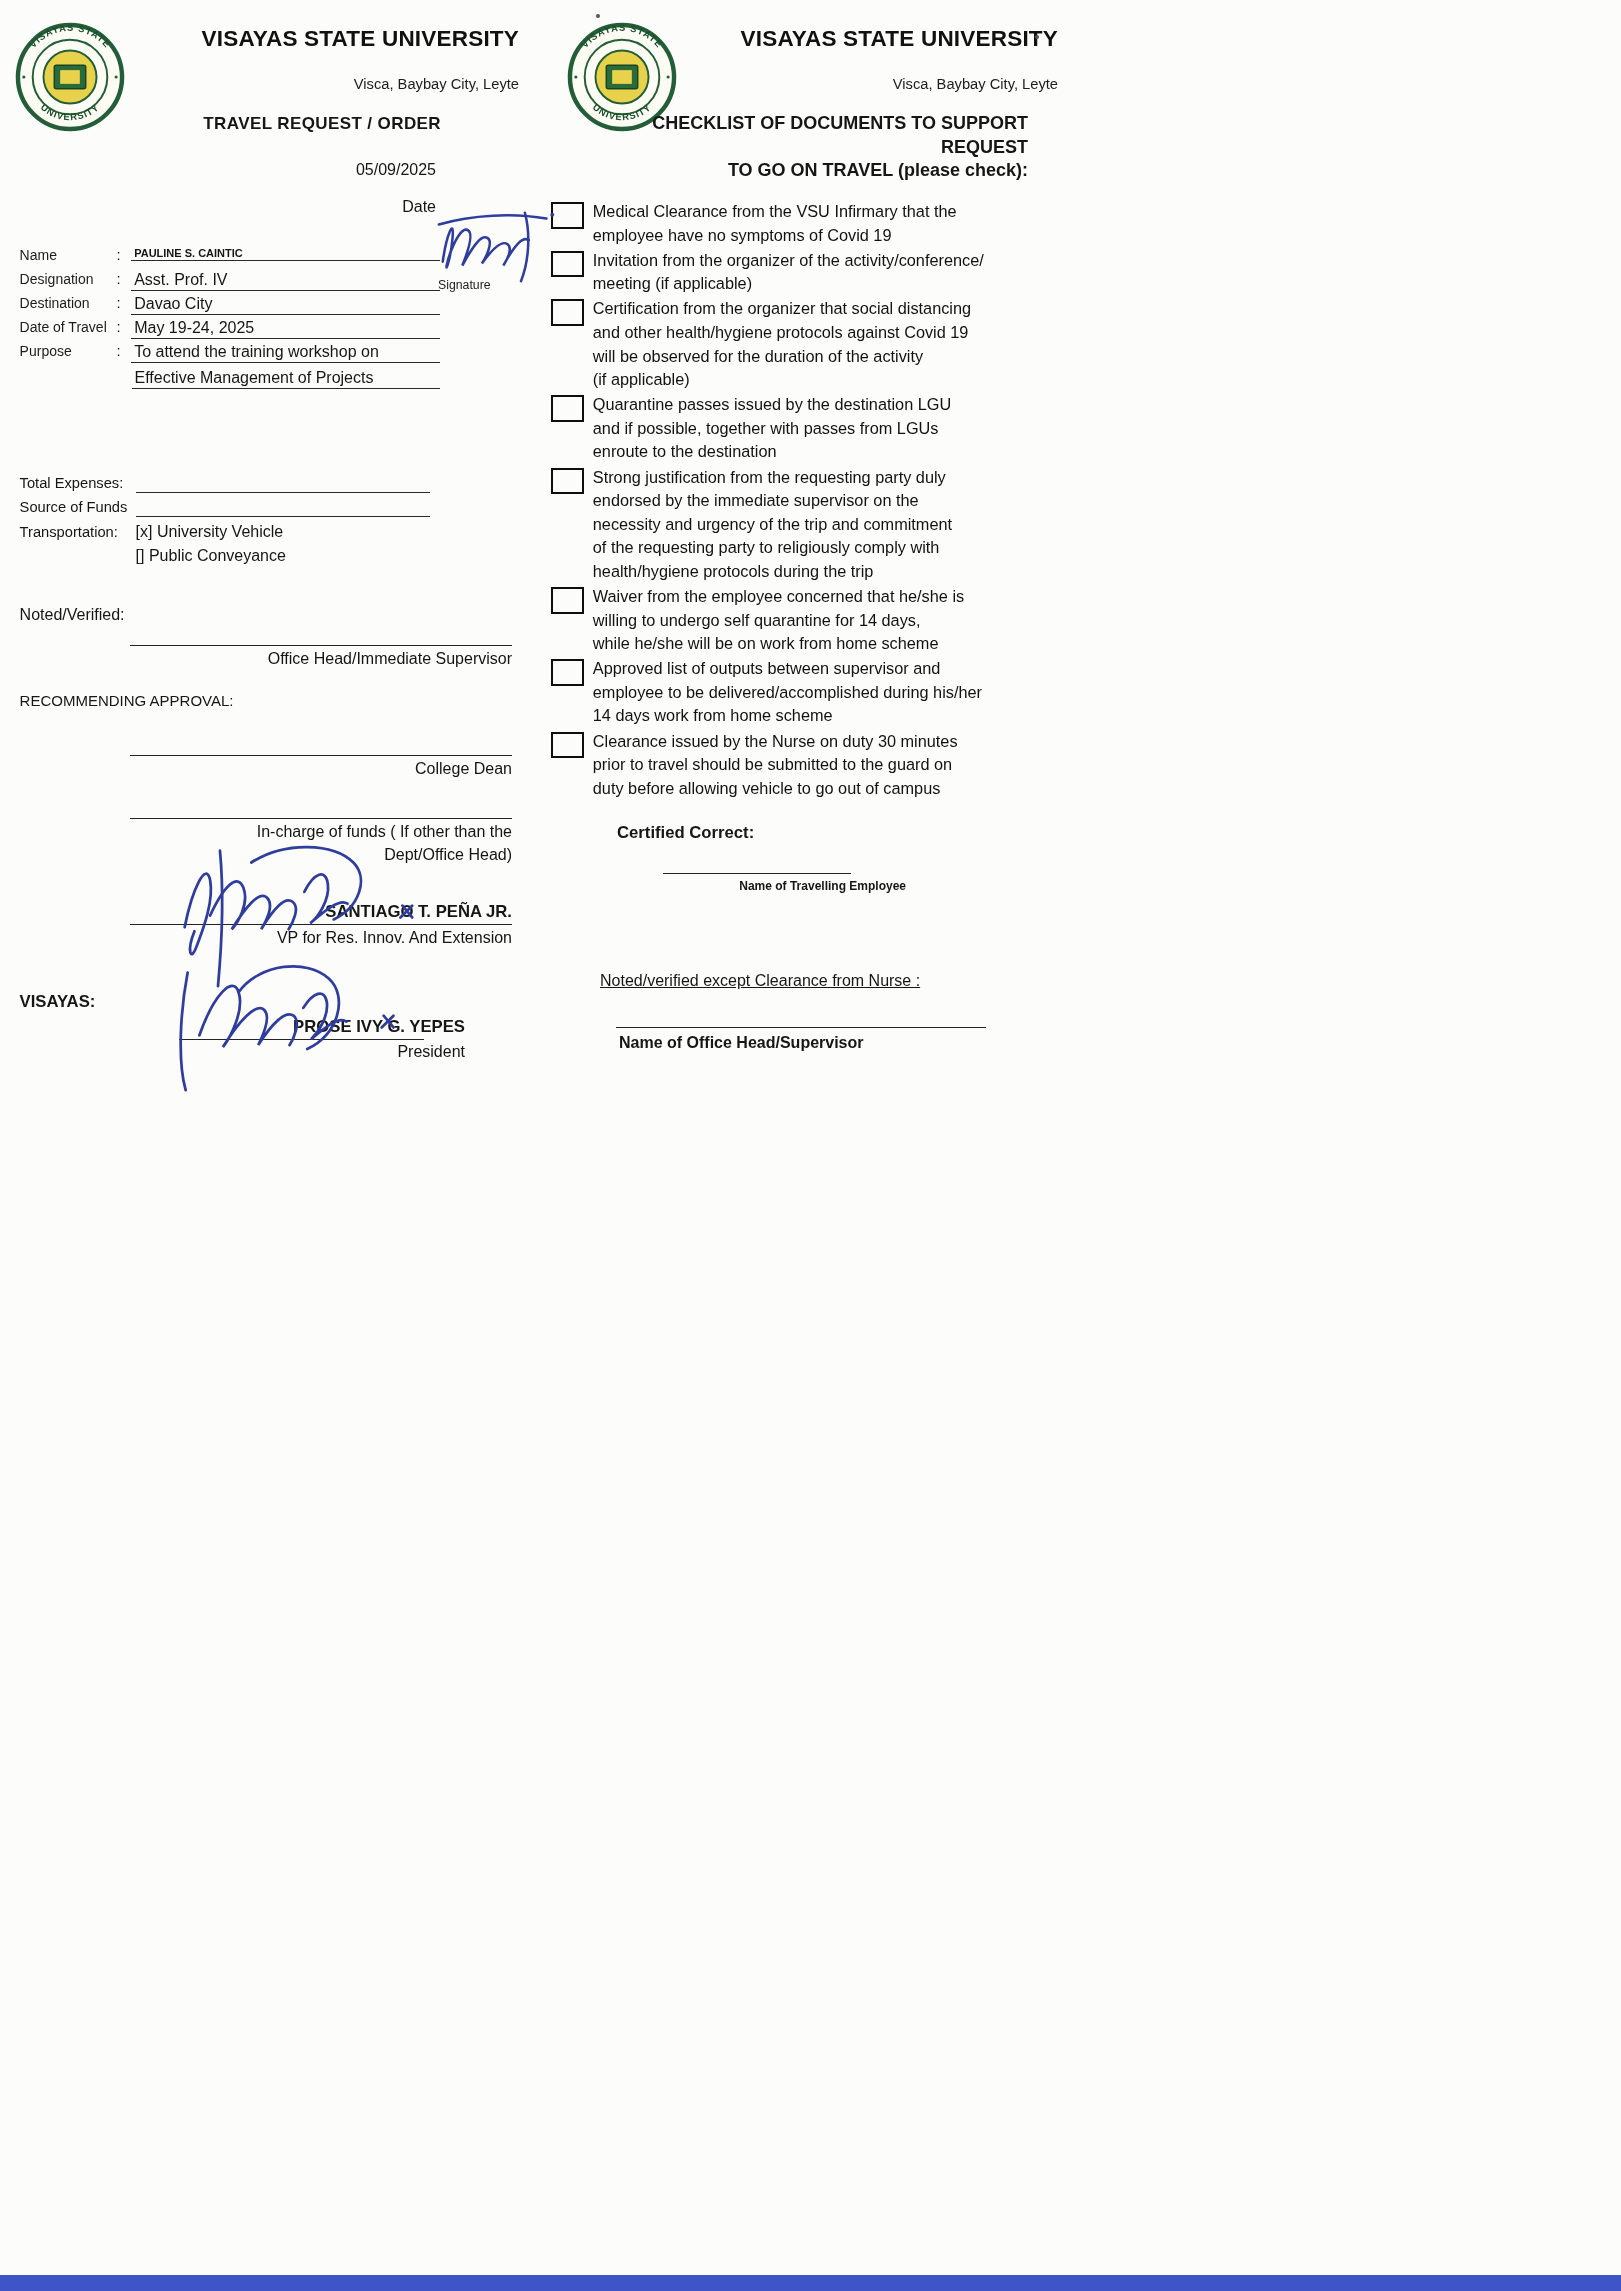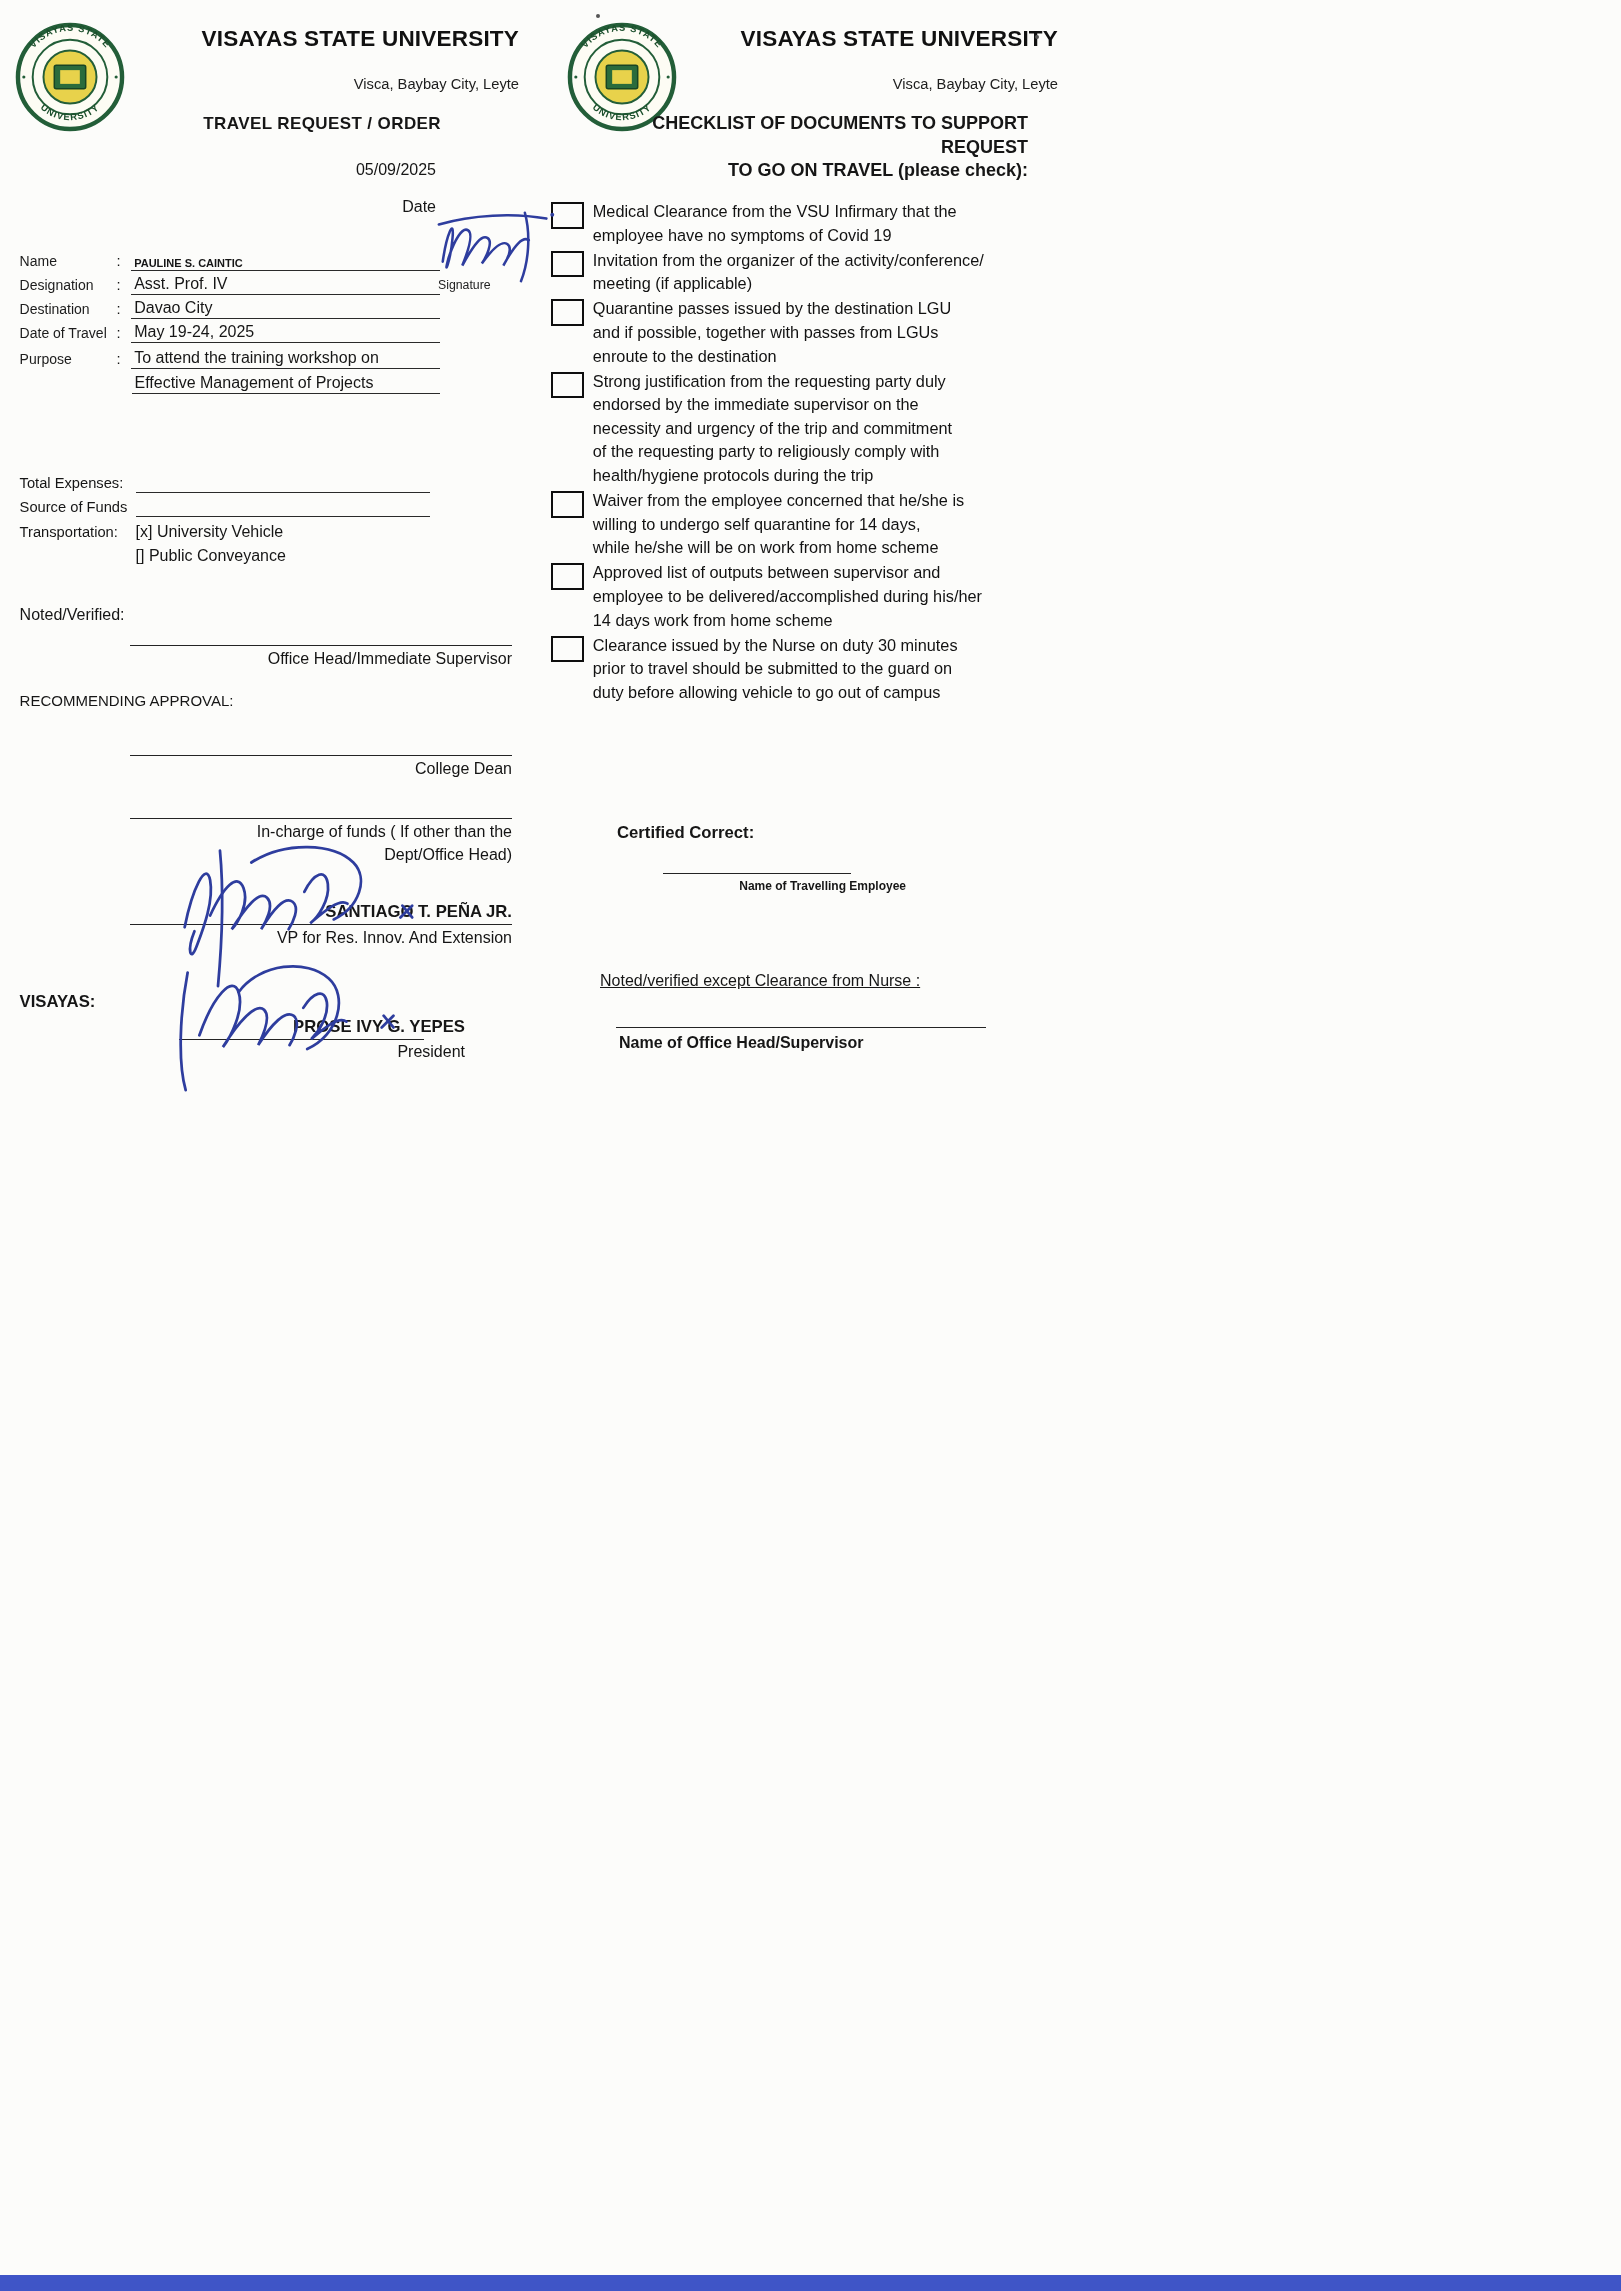--- a/index.html
+++ b/index.html
@@ -16,21 +16,21 @@
   .uni-name{font-size:22.5px;font-weight:bold;letter-spacing:0.2px;color:#111}
   .uni-addr{font-size:14.7px;margin-top:24px;font-weight:normal;color:#1d1d1d}
 
   .form-title{font-size:17px;font-weight:bold;letter-spacing:0.4px}
   .chk-title{font-size:18px;font-weight:bold;line-height:23.5px}
 
   .date-val{font-size:16px}
   .date-lbl{font-size:16px;margin-top:19px}
 
   .fields{position:absolute;left:19.6px;top:247px;width:441px}
-  .frow{display:flex;align-items:flex-end;height:24px}
+  .frow{display:flex;align-items:flex-start;height:24px}
   .flabel{width:97px;font-size:14px;padding-bottom:2px;color:#1c1c1c}
   .fcolon{width:14.7px;font-size:14.7px;padding-bottom:2px}
   .fvalue{width:306px;font-size:16px;border-bottom:1.5px solid #2a2a2a;padding:0 0 1px 2.9px;white-space:nowrap}
   .fvalue.bold{font-weight:bold;font-size:11px}
   .purpose2{margin-left:112px}
 
   .exblock{position:absolute;left:19.6px;top:468px;width:441px}
   .exrow{display:flex;align-items:flex-end;height:24.5px}
   .exlabel{width:116px;font-size:14.7px;padding-bottom:2px}
   .exline{width:294px;border-bottom:1.5px solid #2a2a2a;height:17.6px}
@@ -223,20 +223,27 @@
       <span class="chk-text">Medical Clearance from the VSU Infirmary that the
 employee have no symptoms of Covid 19</span>
     </div>
     <div class="chk-item">
       <span class="chk-box"></span>
       <span class="chk-text">Invitation from the organizer of the activity/conference/
 meeting (if applicable)</span>
     </div>
     <div class="chk-item">
       <span class="chk-box"></span>
+      <span class="chk-text">Certification from the organizer that social distancing
+and other health/hygiene protocols against Covid 19
+will be observed for the duration of the activity
+(if applicable)</span>
+    </div>
+    <div class="chk-item">
+      <span class="chk-box"></span>
       <span class="chk-text">Quarantine passes issued by the destination LGU
 and if possible, together with passes from LGUs
 enroute to the destination</span>
     </div>
     <div class="chk-item">
       <span class="chk-box"></span>
       <span class="chk-text">Strong justification from the requesting party duly
 endorsed by the immediate supervisor on the
 necessity and urgency of the trip and commitment
 of the requesting party to religiously comply with

